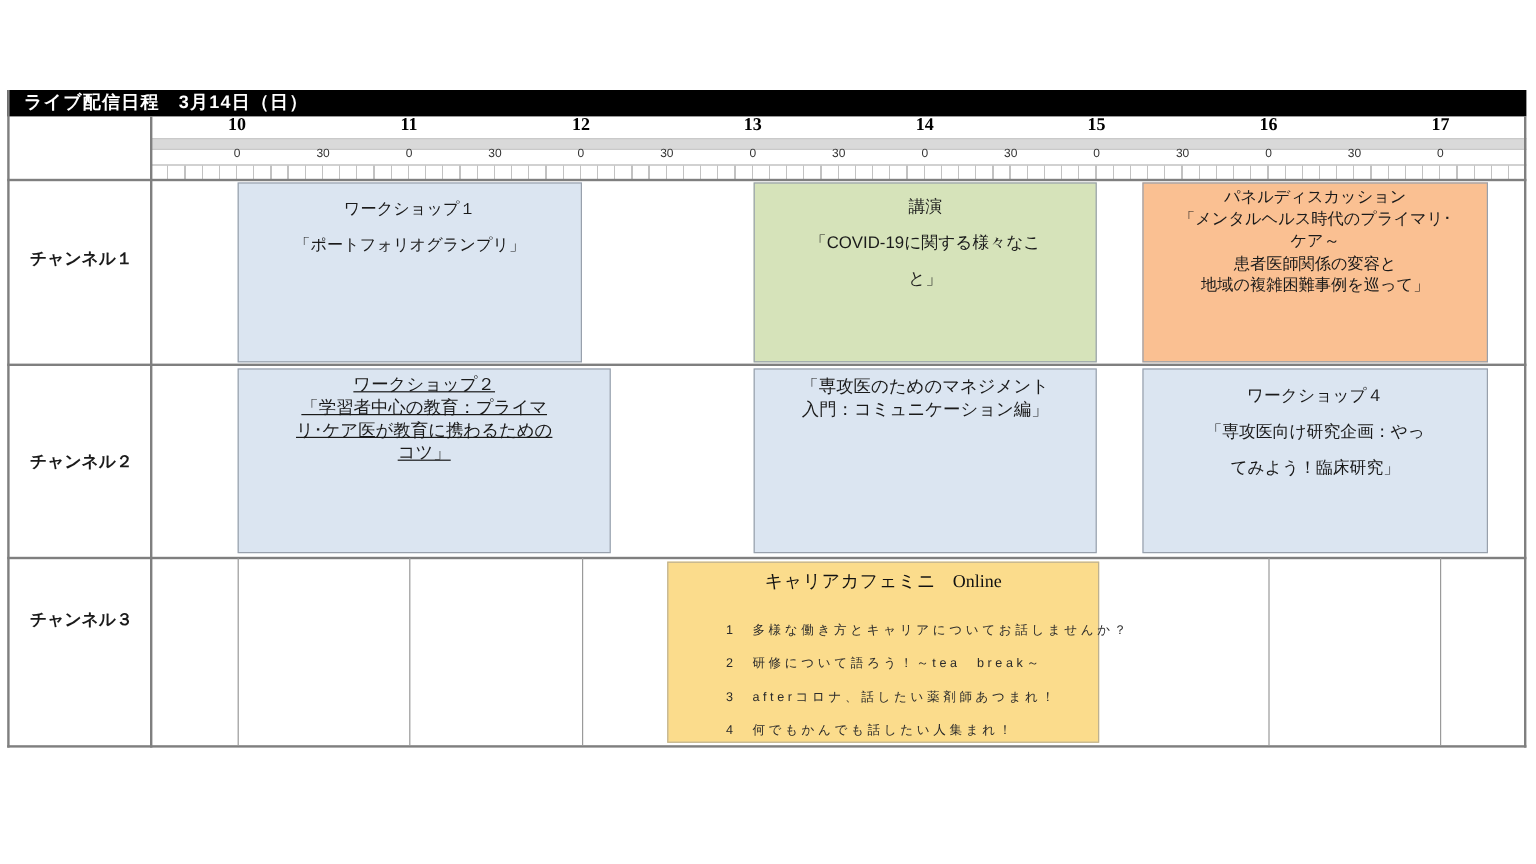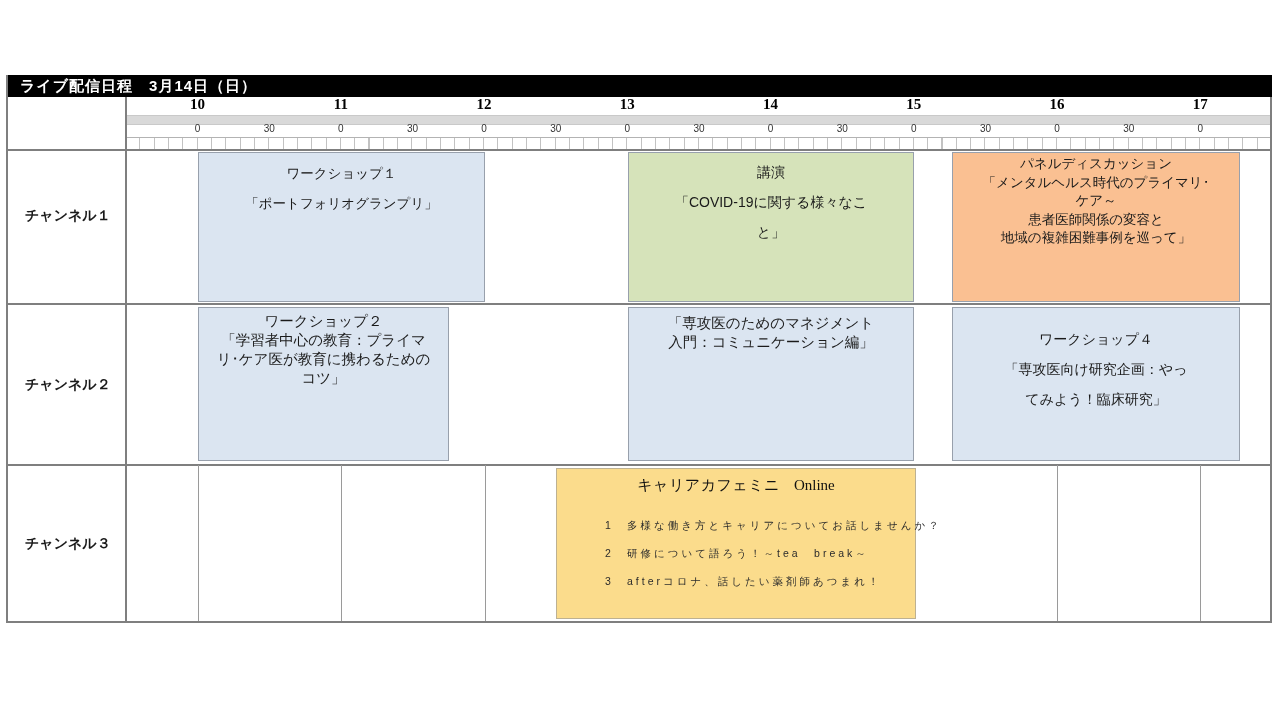--- a/index.html
+++ b/index.html
@@ -45,23 +45,23 @@
     position:absolute;box-sizing:border-box;z-index:3;text-align:center;
     border:1px solid #98a0ac;
   }
   .block .bline{white-space:nowrap;}
   .loose .bline{line-height:30px;}
   .tight .bline{line-height:19px;}
   #block-ws1{left:198px;top:152px;width:287px;height:150px;background:var(--block-blue);font-size:13.5px;padding-top:6px;}
   #block-lecture{left:628px;top:152px;width:286px;height:150px;background:var(--block-green);font-size:14px;padding-top:4px;}
   #block-panel{left:952px;top:152px;width:288px;height:150px;background:var(--block-orange);font-size:13.5px;padding-top:2px;}
   #block-panel .bline{line-height:18.5px;}
-  #block-ws2{left:198px;top:307px;width:251px;height:154px;background:var(--block-blue);font-size:14.5px;padding-top:4px;}
+  #block-ws2{left:198px;top:307px;width:311px;height:154px;background:var(--block-blue);font-size:14.5px;padding-top:4px;text-decoration:underline;}
   #block-ws3{left:628px;top:307px;width:286px;height:154px;background:var(--block-blue);font-size:14.5px;padding-top:6px;}
-  #block-ws4{left:952px;top:307px;width:288px;height:154px;background:var(--block-blue);font-size:14px;padding-top:16px;}
+  #block-ws4{left:952px;top:307px;width:288px;height:154px;background:var(--block-blue);font-size:14px;padding-top:6px;}
   
   #block-career{
     left:556px;top:468px;width:360px;height:151px;background:var(--block-yellow);
     border:1px solid #bdb192;text-align:center;
   }
   #career-title{margin-top:6px;font-size:15px;line-height:20px;color:#111;}
   #career-title .jp{letter-spacing:0.5px;}
   #career-title .en{font-family:"Liberation Serif",serif;margin-left:14px;}
   #career-items{margin-top:16px;text-align:left;padding-left:48px;}
   .citem{font-size:10.5px;letter-spacing:3px;line-height:28px;color:#2b2b2b;white-space:nowrap;}
@@ -87,21 +87,21 @@
   <div class="vline" style="left:125px;top:97px;height:526px"></div>
   <div class="vline" style="left:1270px;top:97px;height:526px"></div>
   <div class="vline3" style="left:198px;top:465px;height:156px"></div>
   <div class="vline3" style="left:341px;top:465px;height:156px"></div>
   <div class="vline3" style="left:485px;top:465px;height:156px"></div>
   <div class="vline3" style="left:1057px;top:465px;height:156px"></div>
   <div class="vline3" style="left:1200px;top:465px;height:156px"></div>
 
   <div class="chlabel" style="top:150px;height:132px">チャンネル１</div>
   <div class="chlabel" style="top:304px;height:161px">チャンネル２</div>
-  <div class="chlabel" style="top:465px;height:157px">チャンネル３</div>
+  <div class="chlabel" style="top:438px;height:157px">チャンネル３</div>
 
   <div id="block-ws1" class="block loose">
     <div class="bline">ワークショップ１</div>
     <div class="bline">「ポートフォリオグランプリ」</div>
   </div>
   <div id="block-lecture" class="block loose">
     <div class="bline">講演</div>
     <div class="bline">「COVID-19に関する様々なこ</div>
     <div class="bline">と」</div>
   </div>
@@ -130,20 +130,21 @@
   </div>
 
   <div id="block-career" class="block">
     <div id="career-title">
       <span class="jp">キャリアカフェミニ</span><span class="en">Online</span>
     </div>
     <div id="career-items">
       <div class="citem"><span class="num">1</span><span>多様な働き方とキャリアについてお話しませんか？</span></div>
       <div class="citem"><span class="num">2</span><span>研修について語ろう！～tea　break～</span></div>
       <div class="citem"><span class="num">3</span><span>afterコロナ、話したい薬剤師あつまれ！</span></div>
+      <div class="citem"><span class="num">4</span><span>何でもかんでも話したい人集まれ！</span></div>
     </div>
   </div>
 
 <span class="hour" style="left: 197.6px;">10</span>
     <span class="hour" style="left: 340.85px;">11</span>
     <span class="hour" style="left: 484.1px;">12</span>
     <span class="hour" style="left: 627.35px;">13</span>
     <span class="hour" style="left: 770.6px;">14</span>
     <span class="hour" style="left: 913.85px;">15</span>
     <span class="hour" style="left: 1057.1px;">16</span>

